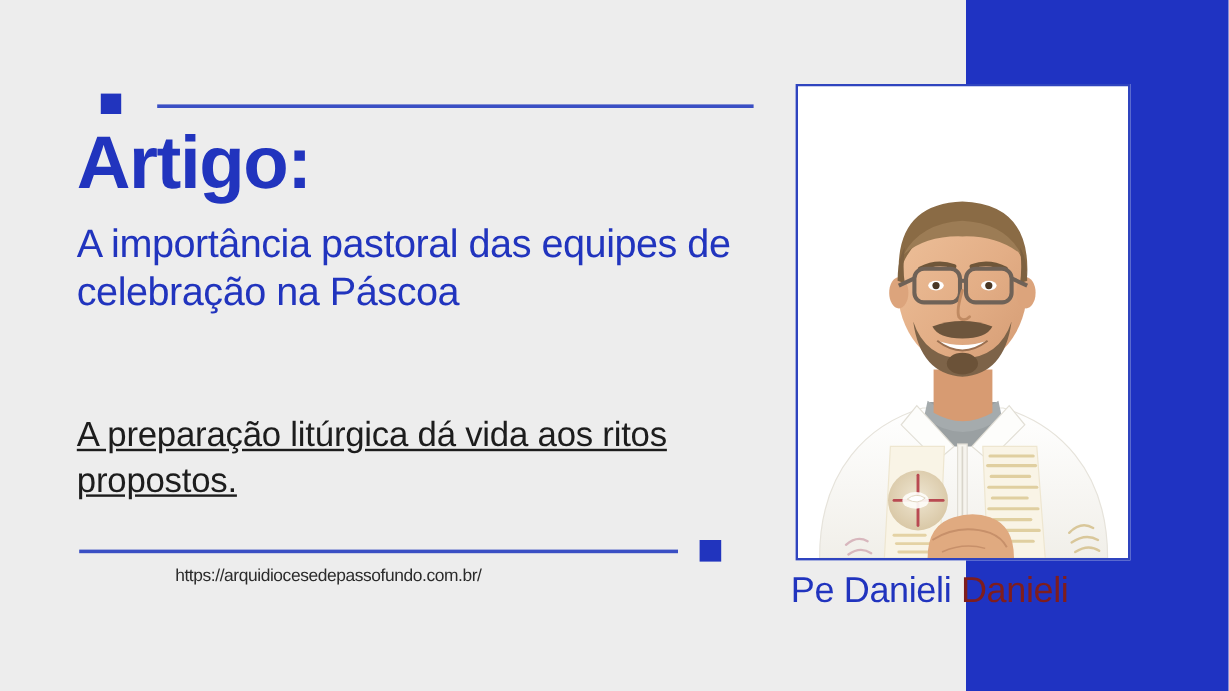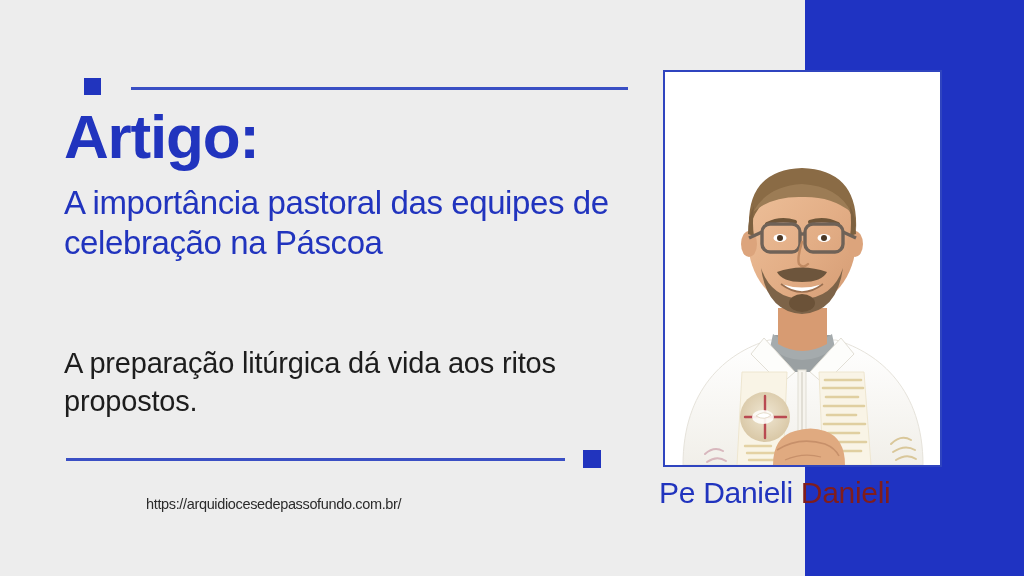--- a/index.html
+++ b/index.html
@@ -74,31 +74,31 @@
   .deck {
     position: absolute;
     left: 64px;
     top: 344px;
     width: 555px;
     font-size: 29px;
     font-weight: 400;
     line-height: 1.32;
     color: #1d1d1d;
     letter-spacing: -0.2px;
+    text-decoration: underline;
   }
 
   .url {
     position: absolute;
     left: 146px;
     top: 472px;
     font-size: 14.5px;
     color: #2b2b2b;
     letter-spacing: -0.35px;
     white-space: nowrap;
-    margin-top: 24px;
   }
 
   
   .photo-frame {
     position: absolute;
     left: 663px;
     top: 70px;
     width: 279px;
     height: 397px;
     border: 2px solid #2f44bf;

